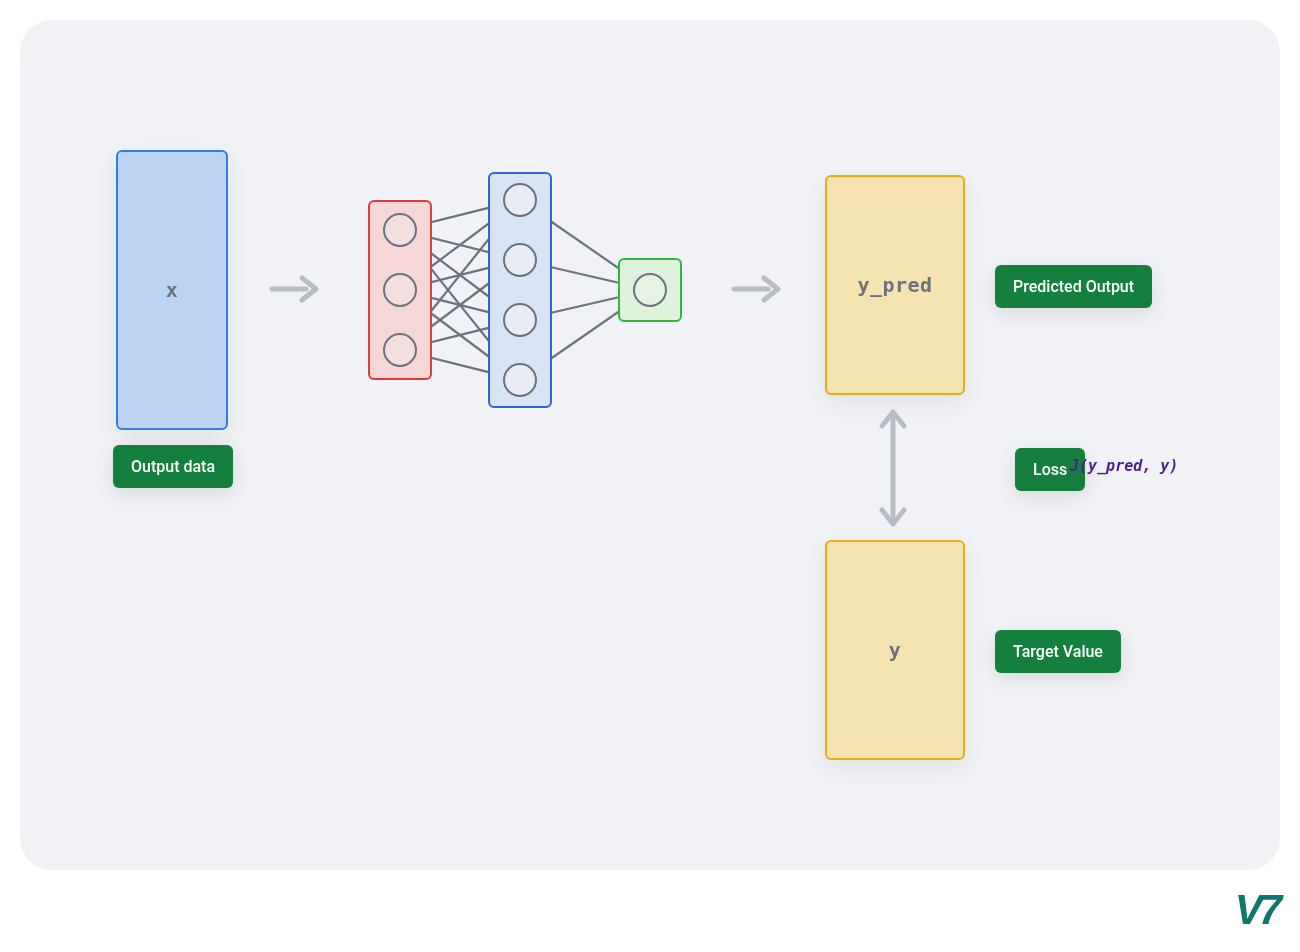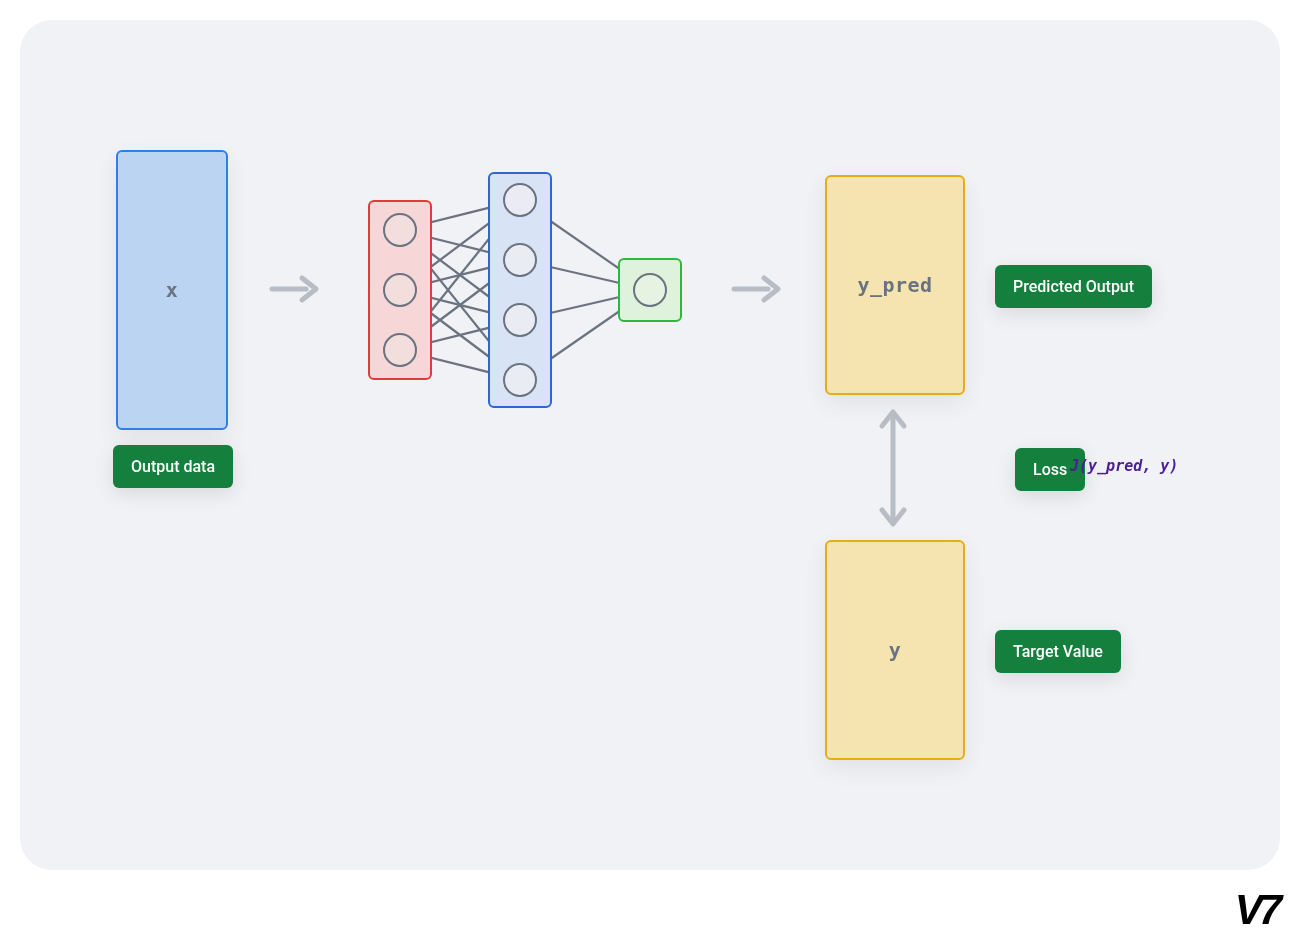--- a/index.html
+++ b/index.html
@@ -90,21 +90,21 @@
   }
   .v7-logo {
     position: absolute;
     right: 22px;
     bottom: 18px;
     font-family: Arial, sans-serif;
     font-weight: 900;
     font-style: italic;
     font-size: 42px;
     letter-spacing: -4px;
-    color: #000000;
+    color: #0f766e;
   }
 </style>
 </head>
 <body>
 
 <div class="canvas">
 
   <div class="box box-blue" style="left:96px; top:130px; width:112px; height:280px;">
     <span class="box-text">x</span>
   </div>

